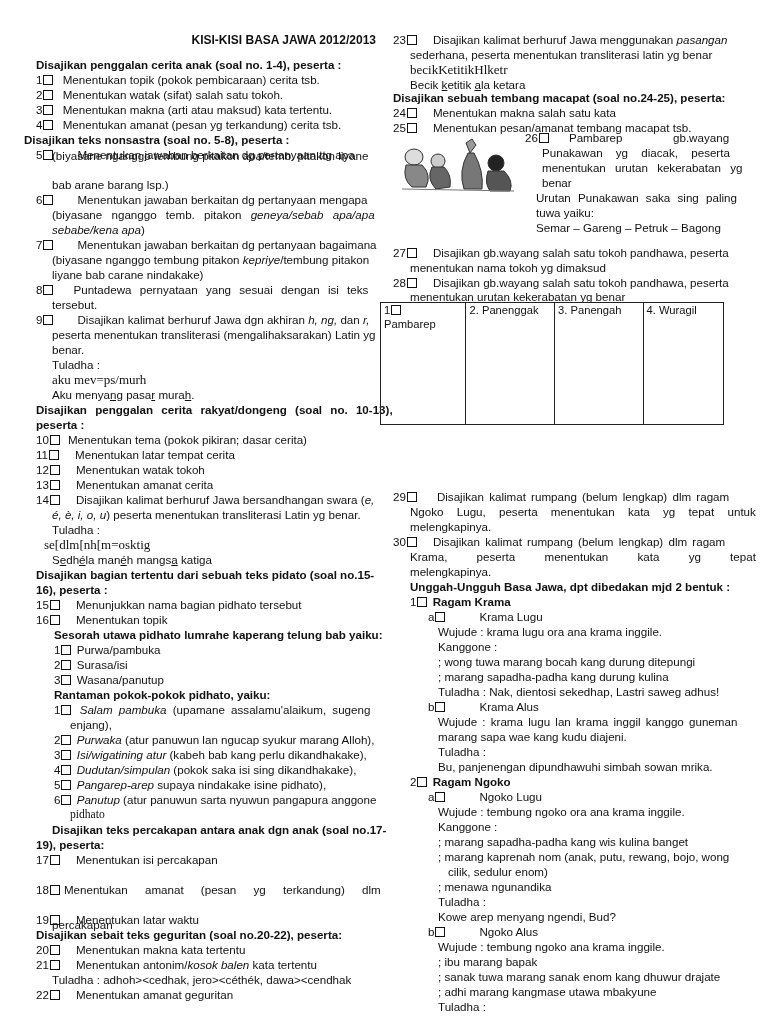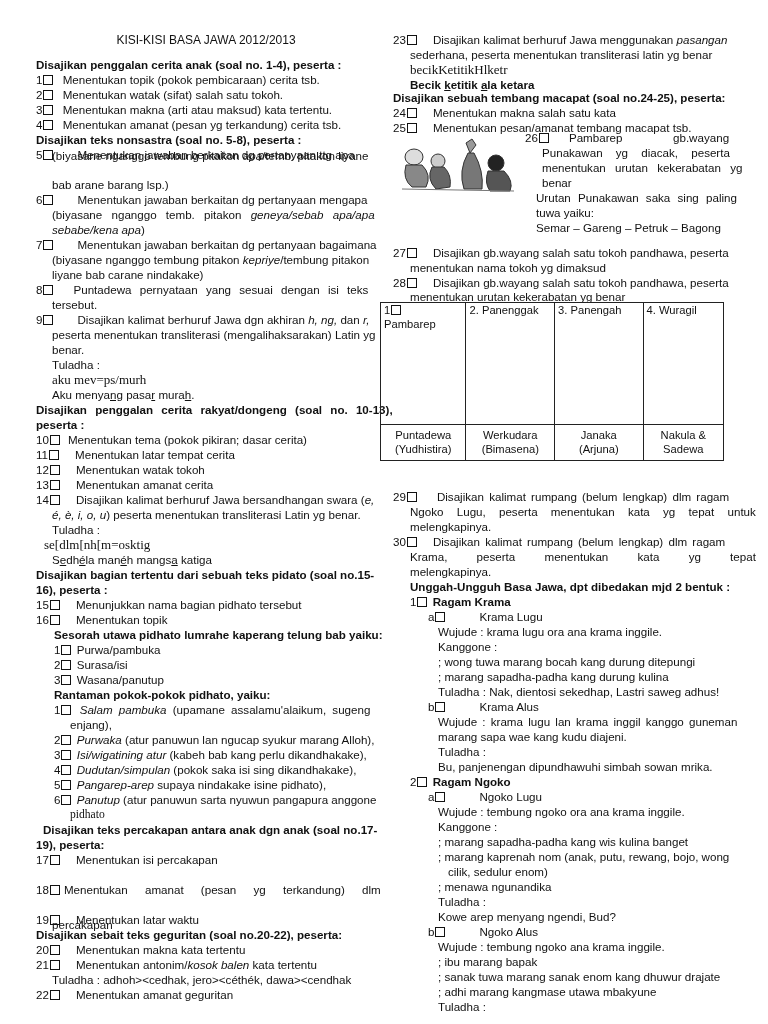--- a/index.html
+++ b/index.html
@@ -1,18 +1,18 @@
 <!DOCTYPE html>
 <html><head>
 <meta charset="utf-8">
 <style>
   html, body { margin: 0; padding: 0; background: #ffffff; }
   body { width: 768px; height: 1024px; position: relative; overflow: hidden;
          font-family: "Liberation Sans", sans-serif; font-size: 11.6px; color: #111; line-height: 14.6px; }
-  .title { position: absolute; top: 33px; left: 36px; width: 340px; text-align: center; font-weight: normal; font-size: 12px; }
+  .title { position: absolute; top: 33px; left: 36px; width: 340px; text-align: right; font-weight: bold; font-size: 12px; }
   .h { font-weight: bold; }
   .line { position: absolute; white-space: nowrap; }
   .box { display: inline-block; width: 8px; height: 8px; border: 1px solid #111; vertical-align: -1px; margin-left: 1px; margin-right: 2px; }
   i { font-style: italic; }
   u { text-decoration: underline; }
   .jawa { font-family: "Liberation Serif", serif; font-size: 13px; }
   table.pand { position: absolute; left: 380px; top: 302px; width: 344px; border-collapse: collapse; font-size: 11.2px; }
   table.pand td { border: 1px solid #222; padding: 1px 3px; vertical-align: top; line-height: 13.5px; }
   table.pand td.c { text-align: center; vertical-align: middle; }
   .wayang { position: absolute; left: 392px; top: 137px; width: 130px; height: 58px; }
@@ -23,21 +23,21 @@
 <div>
 
 <div class="title">KISI-KISI BASA JAWA 2012/2013</div>
 
 <div>
   <div class="line h" style="top:58px;left:36px;">Disajikan penggalan cerita anak (soal no. 1-4), peserta :</div>
   <div class="line" style="top:73px;left:36px;">1<span class="box"></span> <span style="margin-left:4px">Menentukan topik (pokok pembicaraan) cerita tsb.</span></div>
   <div class="line" style="top:88px;left:36px;">2<span class="box"></span> <span style="margin-left:4px">Menentukan watak (sifat) salah satu tokoh.</span></div>
   <div class="line" style="top:103px;left:36px;">3<span class="box"></span> <span style="margin-left:4px">Menentukan makna (arti atau maksud)  kata tertentu.</span></div>
   <div class="line" style="top:118px;left:36px;">4<span class="box"></span> <span style="margin-left:4px">Menentukan amanat (pesan yg terkandung) cerita tsb.</span></div>
-  <div class="line h" style="top:133px;left:36px;">Disajikan teks nonsastra (soal no. 5-8), peserta :</div>
+  <div class="line h" style="top:133px;left:24px;">Disajikan teks nonsastra (soal no. 5-8), peserta :</div>
 
   <div class="line" style="top:148px;left:36px;">5<span class="box"></span><span style="margin-left:22px">Menentukan jawaban berkaitan dg pertanyaan ttg apa</span></div>
   <div class="line" style="top:149px;left:52px;"><span>(biyasane nganggo tembung pitakon </span><i>apa</i><span>/temb. pitakon liyane</span></div>
   <div class="line" style="top:178px;left:52px;">bab arane barang lsp.)</div>
 
   <div class="line" style="top:193px;left:36px;">6<span class="box"></span><span style="margin-left:22px">Menentukan jawaban berkaitan dg pertanyaan mengapa</span></div>
   <div class="line" style="top:208px;left:52px;word-spacing:6px;"><span>(biyasane nganggo temb. pitakon </span><i>geneya/sebab apa/apa</i></div>
   <div class="line" style="top:223px;left:52px;"><i>sebabe/kena apa</i><span>)</span></div>
 
   <div class="line" style="top:238px;left:36px;">7<span class="box"></span><span style="margin-left:22px">Menentukan jawaban berkaitan dg pertanyaan bagaimana</span></div>
@@ -77,39 +77,39 @@
   <div class="line h" style="top:688px;left:54px;">Rantaman pokok-pokok pidhato, yaiku:</div>
   <div class="line" style="top:703px;left:54px;word-spacing:3px;">1<span class="box"></span> <i>Salam pambuka</i><span> (upamane assalamu'alaikum, sugeng</span></div>
   <div class="line" style="top:718px;left:70px;">enjang),</div>
   <div class="line" style="top:733px;left:54px;">2<span class="box"></span> <i>Purwaka</i><span> (atur panuwun lan ngucap syukur marang Alloh),</span></div>
   <div class="line" style="top:748px;left:54px;">3<span class="box"></span> <i>Isi/wigatining atur</i><span> (kabeh bab kang perlu dikandhakake),</span></div>
   <div class="line" style="top:763px;left:54px;">4<span class="box"></span> <i>Dudutan/simpulan</i><span> (pokok saka isi sing dikandhakake),</span></div>
   <div class="line" style="top:778px;left:54px;">5<span class="box"></span> <i>Pangarep-arep</i><span> supaya nindakake isine pidhato),</span></div>
   <div class="line" style="top:793px;left:54px;">6<span class="box"></span> <i>Panutup</i><span> (atur panuwun sarta nyuwun pangapura anggone</span></div>
   <div class="line" style="top:808px;left:70px;font-family:Liberation Serif, serif;">pidhato</div>
 
-  <div class="line h" style="top:823px;left:43px;">Disajikan teks percakapan antara anak dgn anak (soal no.17-</div>
+  <div class="line h" style="top:823px;left:52px;">Disajikan teks percakapan antara anak dgn anak (soal no.17-</div>
   <div class="line h" style="top:838px;left:36px;">19), peserta:</div>
   <div class="line" style="top:853px;left:36px;">17<span class="box"></span><span style="margin-left:14px">Menentukan isi percakapan</span></div>
   <div class="line" style="top:883px;left:36px;word-spacing:14px;">18<span class="box"></span><span style="margin-left:2px">Menentukan amanat (pesan yg terkandung) dlm</span></div>
   <div class="line" style="top:918px;left:52px;">percakapan</div>
   <div class="line" style="top:913px;left:36px;">19<span class="box"></span><span style="margin-left:14px">Menentukan latar waktu</span></div>
 
   <div class="line h" style="top:928px;left:36px;">Disajikan sebait teks geguritan (soal no.20-22), peserta:</div>
   <div class="line" style="top:943px;left:36px;">20<span class="box"></span><span style="margin-left:14px">Menentukan makna kata tertentu</span></div>
   <div class="line" style="top:958px;left:36px;">21<span class="box"></span><span style="margin-left:14px">Menentukan antonim/</span><i>kosok balen</i><span> kata tertentu</span></div>
   <div class="line" style="top:973px;left:52px;">Tuladha : adhoh&gt;&lt;cedhak, jero&gt;&lt;céthék, dawa&gt;&lt;cendhak</div>
   <div class="line" style="top:988px;left:36px;">22<span class="box"></span><span style="margin-left:14px">Menentukan amanat geguritan</span></div>
 </div>
 
 <div>
   <div class="line" style="top:33px;left:393px;">23<span class="box"></span><span style="margin-left:14px">Disajikan kalimat berhuruf Jawa menggunakan </span><i>pasangan</i></div>
   <div class="line" style="top:48px;left:410px;">sederhana, peserta menentukan transliterasi latin yg benar</div>
   <div class="line jawa" style="top:63px;left:410px;">becikKetitikHlketr</div>
-  <div class="line" style="top:78px;left:410px;font-weight:bold;"><span>Becik </span><u>k</u><span>etitik </span><u>a</u><span>la ketara</span></div>
+  <div class="line" style="top:78px;left:410px;"><span>Becik </span><u>k</u><span>etitik </span><u>a</u><span>la ketara</span></div>
   <div class="line h" style="top:91px;left:393px;">Disajikan sebuah tembang macapat (soal no.24-25), peserta:</div>
   <div class="line" style="top:106px;left:393px;">24<span class="box"></span><span style="margin-left:14px">Menentukan makna salah satu kata</span></div>
   <div class="line" style="top:121px;left:393px;">25<span class="box"></span><span style="margin-left:14px">Menentukan pesan/amanat tembang macapat tsb.</span></div>
 
   <svg class="wayang" viewBox="0 0 130 58">
     <g fill="none" stroke="#333" stroke-width="1">
       <ellipse cx="22" cy="20" rx="9" ry="8" fill="#ddd"></ellipse>
       <path d="M14 28 Q10 42 20 50 L34 50 Q40 38 30 28 Z" fill="#888"></path>
       <ellipse cx="46" cy="24" rx="7" ry="7" fill="#ccc"></ellipse>
       <path d="M40 30 Q34 42 44 52 L58 50 Q60 38 52 30 Z" fill="#666"></path>
@@ -134,26 +134,20 @@
   <div class="line" style="top:276px;left:393px;">28<span class="box"></span><span style="margin-left:14px">Disajikan gb.wayang salah satu tokoh pandhawa, peserta</span></div>
   <div class="line" style="top:290px;left:410px;">menentukan urutan kekerabatan yg benar</div>
 
   <table class="pand">
     <tbody>
           <tr style="height:122px;">
       <td style="width:77px;">1<span class="box"></span><br><span>Pambarep</span></td>
       <td style="width:80px;">2. Panenggak</td>
       <td style="width:80px;">3. Panengah</td>
       <td style="width:72px;">4. Wuragil</td>
-    </tr>
-    <tr style="height:36px;">
-      <td class="c"><span>Puntadewa</span><br><span>(Yudhistira)</span></td>
-      <td class="c"><span>Werkudara</span><br><span>(Bimasena)</span></td>
-      <td class="c"><span>Janaka</span><br><span>(Arjuna)</span></td>
-      <td class="c"><span>Nakula &amp;</span><br><span>Sadewa</span></td>
     </tr>
   </tbody>
       </table>
 
   <div class="line" style="top:490px;left:393px;word-spacing:2px;">29<span class="box"></span><span style="margin-left:18px">Disajikan kalimat rumpang (belum lengkap) dlm ragam</span></div>
   <div class="line" style="top:505px;left:410px;word-spacing:10px;">Ngoko Lugu, peserta menentukan kata yg tepat untuk</div>
   <div class="line" style="top:520px;left:410px;">melengkapinya.</div>
   <div class="line" style="top:535px;left:393px;word-spacing:2px;">30<span class="box"></span><span style="margin-left:14px">Disajikan kalimat rumpang (belum lengkap) dlm ragam</span></div>
   <div class="line" style="top:550px;left:410px;word-spacing:26px;">Krama, peserta menentukan kata yg tepat untuk</div>
   <div class="line" style="top:565px;left:410px;">melengkapinya.</div>

